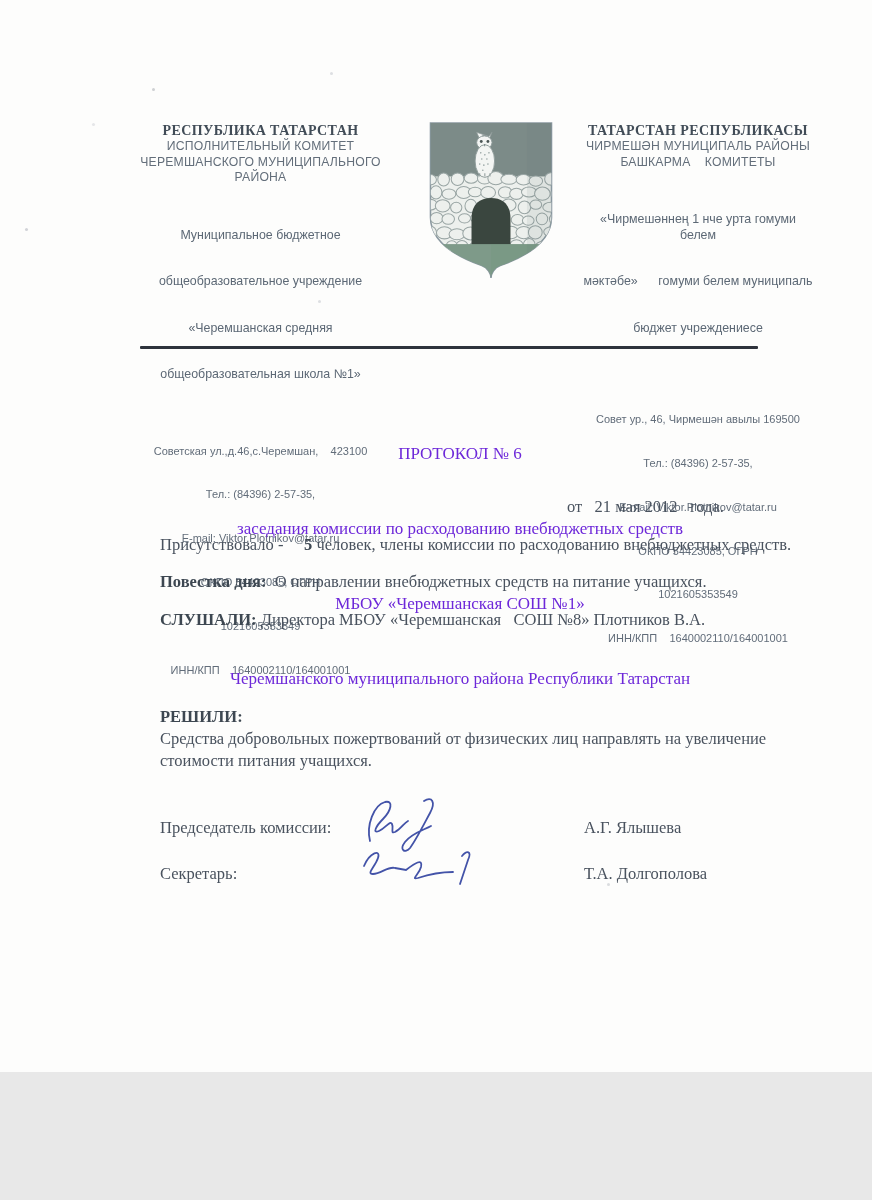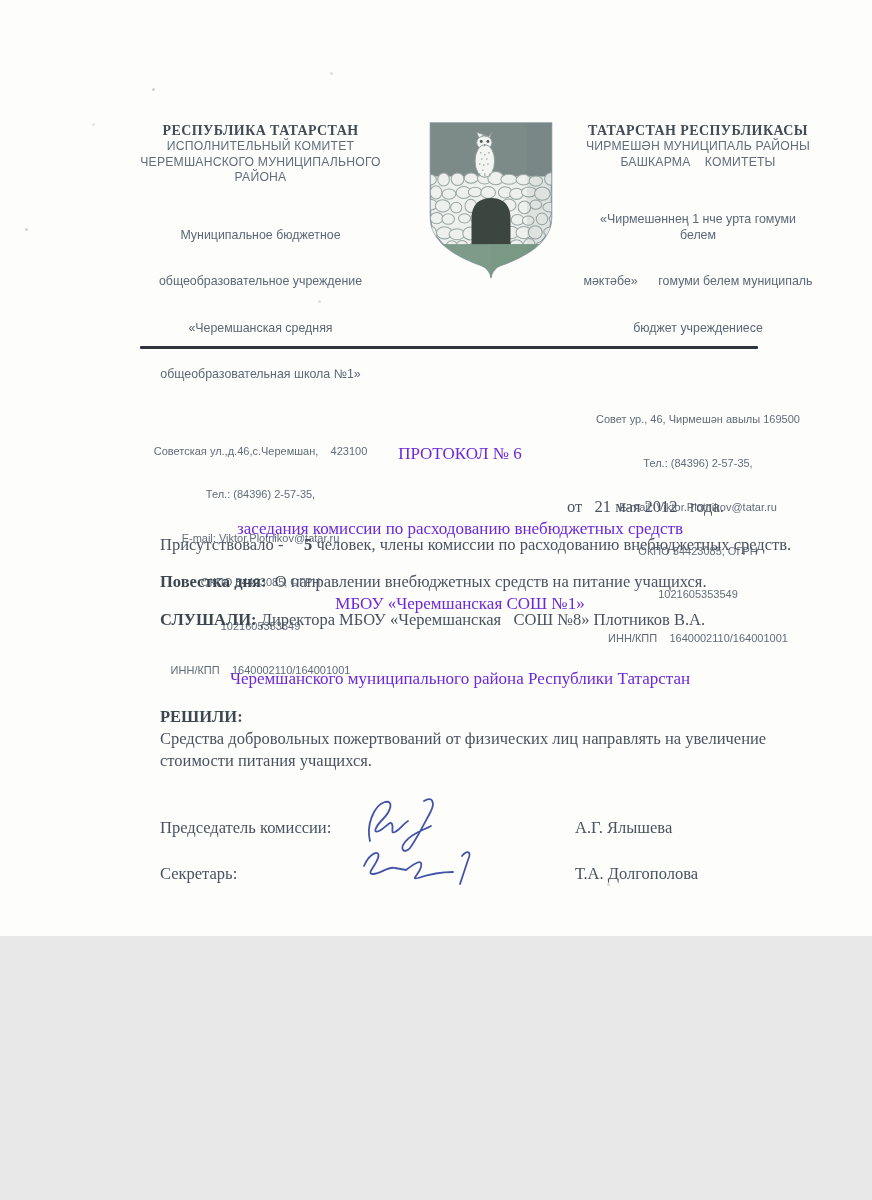--- a/index.html
+++ b/index.html
@@ -1,19 +1,19 @@
 <!DOCTYPE html>
 <html><head>
 <meta charset="utf-8">
 <style>
   * { margin:0; padding:0; box-sizing:border-box; }
   html,body { background:#e8e8e8; }
   body { font-family:"Liberation Serif", serif; }
   .page {
-    position:relative; width:872px; height:936px; margin:0 auto;
+    position:relative; width:872px; height:1072px; margin:0 auto;
     background:#fdfdfc; overflow:hidden;
     color:#49525e;
   }
   
   .speck {
     position:absolute; left:152px; top:88px; width:3px; height:3px;
     background:rgba(120,125,135,.35); border-radius:50%;
     box-shadow: 178px -16px 0 rgba(150,155,165,.3),
                 -127px 140px 0 rgba(130,135,150,.35),
                 166px 212px 0 rgba(150,155,165,.3),
@@ -62,21 +62,21 @@
   .just { text-align:justify; }
 
   .p-present { top:534px; }
   .p-agenda  { top:571px; }
   .p-heard   { top:609px; }
   .p-decided-label { top:706px; }
   .p-decided { top:728px; }
 
   
   .sig-row { position:absolute; left:160px; width:648px; font-size:16.5px; color:#49525e; }
-  .sig-row .name { position:absolute; left:415px; top:0;text-align:center; }
+  .sig-row .name { position:absolute; left:424px; top:0;text-align:center; }
   .sig-row-1 { top:818px; }
   .sig-row-2 { top:864px; }
   .autograph { position:absolute; }
   .autograph-1 { left:362px; top:795px; width:105px; height:60px; }
   .autograph-2 { left:358px; top:844px; width:130px; height:52px; }
 </style>
 </head>
 <body>
 
 <div class="page">

